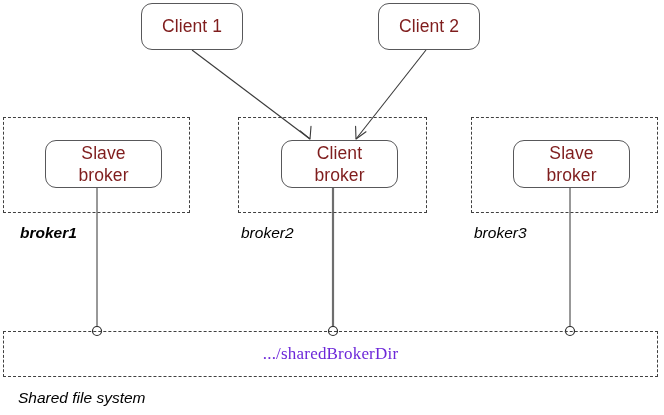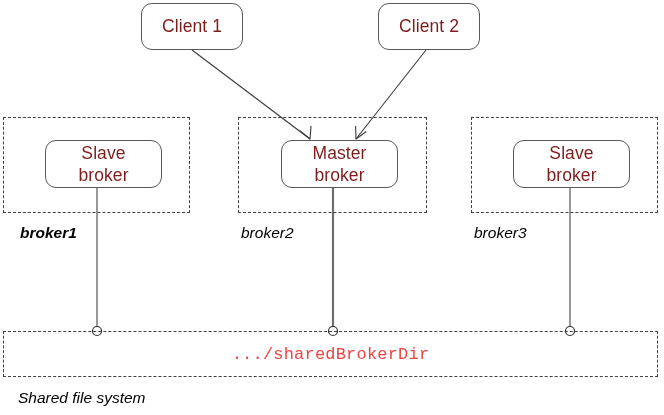--- a/index.html
+++ b/index.html
@@ -75,23 +75,23 @@
     position: absolute;
     box-sizing: border-box;
     border: 1.5px dashed #404040;
     display: flex;
     align-items: center;
     justify-content: center;
     z-index: 1;
     background: transparent;
   }
   #shared-dir-label {
-    font-family: Liberation Mono, monospace;
+    font-family: Liberation Serif, serif;
     font-size: 17px;
-    color: #ef4444;
+    color: #6d28d9;
     letter-spacing: 0.2px;
     white-space: pre;
   }
 </style>
 </head>
 <body>
 
 <div id="diagram-root">
 
   <svg id="edge-layer" viewBox="0 0 664 415" width="664" height="415" xmlns="http://www.w3.org/2000/svg">
@@ -123,21 +123,21 @@
 
   <div class="group-box" style="left:3px; top:117px; width:187px; height:96px;"></div>
   <div class="node-box broker-box" style="left:45px; top:140px;">
     <span>Slave</span>
     <span class="line2">broker</span>
   </div>
   <div class="caption" style="left:20px; top:224px;font-weight:bold;">broker1</div>
 
   <div class="group-box" style="left:238px; top:117px; width:189px; height:96px;"></div>
   <div class="node-box broker-box" style="left:281px; top:140px;">
-    <span>Master</span>
+    <span>Client</span>
     <span class="line2">broker</span>
   </div>
   <div class="caption" style="left:241px; top:224px;">broker2</div>
 
   <div class="group-box" style="left:471px; top:117px; width:187px; height:96px;"></div>
   <div class="node-box broker-box" style="left:513px; top:140px;">
     <span>Slave</span>
     <span class="line2">broker</span>
   </div>
   <div class="caption" style="left:474px; top:224px;">broker3</div>

